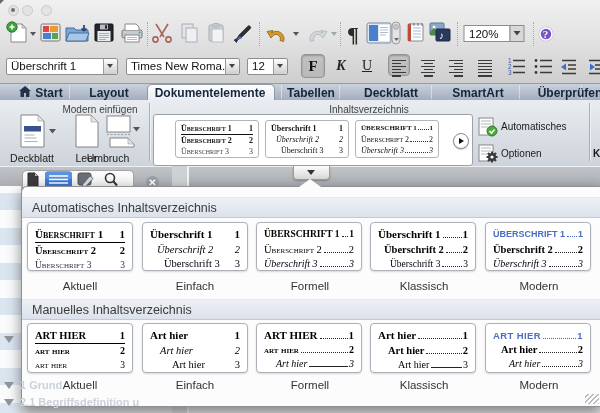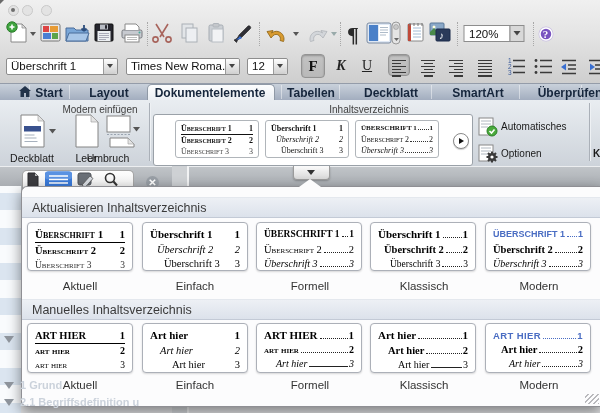--- a/index.html
+++ b/index.html
@@ -362,21 +362,21 @@
 <rect x="56" y="3" width="13" height="12" rx="2" fill="#6a6f76" stroke="#4a4f55"></rect>
     <path d="M60 15l8-9 3 2.5-8 9z" fill="#d8dce2" stroke="#555" stroke-width=".8"></path>
 <circle cx="88" cy="8" r="4.5" fill="none" stroke="#333" stroke-width="1.6"></circle>
     <path d="M91.5 11.5l3.5 4" stroke="#333" stroke-width="2"></path>
 </svg>
 <div id="closeb" class="abs">✕</div>
 
 <div id="panel" class="abs"></div>
 <div id="notch" class="abs"></div>
 <div class="abs hband" style="top:197px">
-    <span>Aktualisieren Inhaltsverzeichnis</span>
+    <span>Automatisches Inhaltsverzeichnis</span>
   </div>
 <div class="abs hband" style="top:299px">
     <span>Manuelles Inhaltsverzeichnis</span>
   </div>
 <div class="abs ibox" style="left:27px;top:222px;height:49px">
 <div class="il" style="font-variant:small-caps;font-weight:bold;font-size:11px;line-height:15px;border-bottom:1px solid #000">
       <span>Überschrift 1</span>
       <span class="fil"></span>
       <span>1</span>
     </div>

